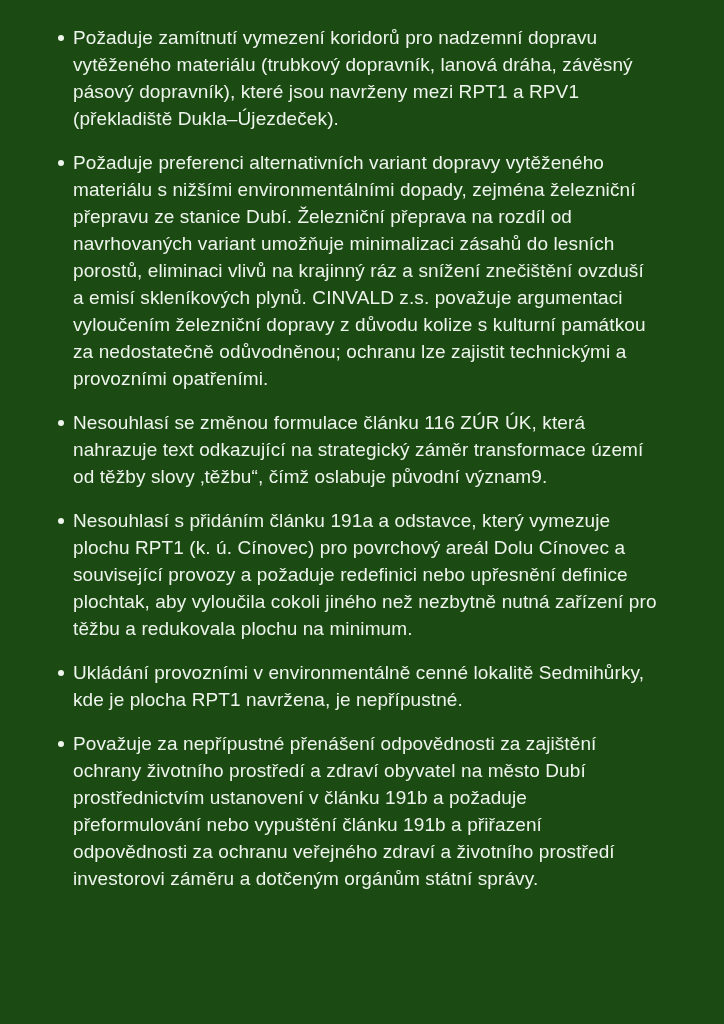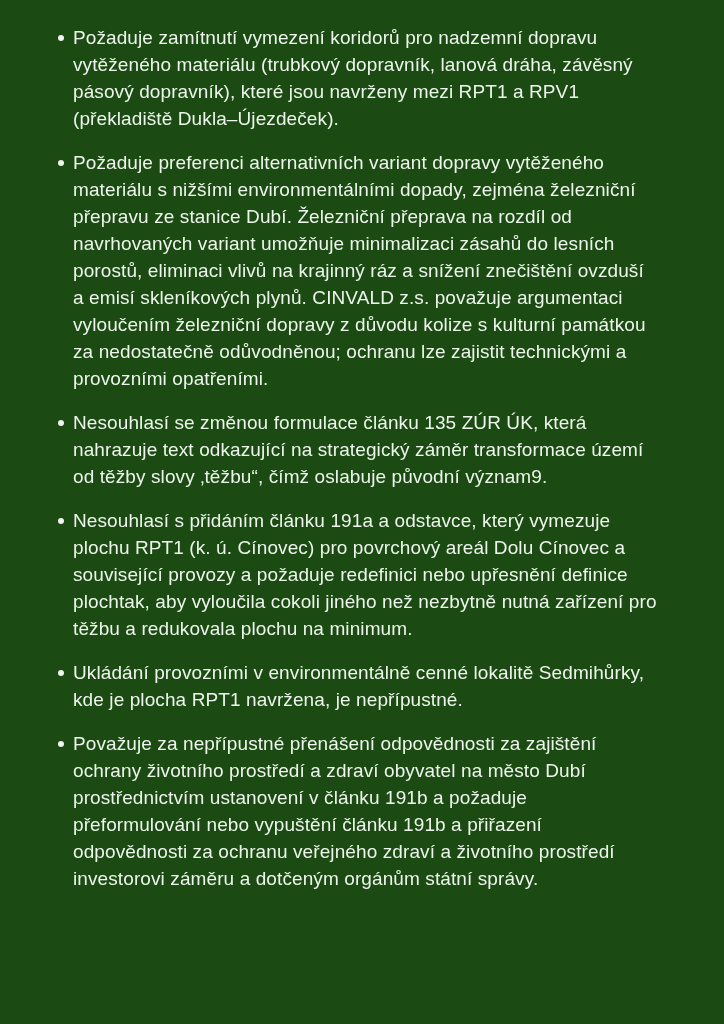--- a/index.html
+++ b/index.html
@@ -49,21 +49,21 @@
   <li>
     <span class="bullet-dot"></span>
     <span class="bullet-text">Požaduje zamítnutí vymezení koridorů pro nadzemní dopravu vytěženého materiálu (trubkový dopravník, lanová dráha, závěsný pásový dopravník), které jsou navrženy mezi RPT1 a RPV1 (překladiště Dukla–Újezdeček).</span>
   </li>
   <li>
     <span class="bullet-dot"></span>
     <span class="bullet-text">Požaduje preferenci alternativních variant dopravy vytěženého materiálu s nižšími environmentálními dopady, zejména železniční přepravu ze stanice Dubí. Železniční přeprava na rozdíl od navrhovaných variant umožňuje minimalizaci zásahů do lesních porostů, eliminaci vlivů na krajinný ráz a snížení znečištění ovzduší a emisí skleníkových plynů. CINVALD z.s. považuje argumentaci vyloučením železniční dopravy z důvodu kolize s kulturní památkou za nedostatečně odůvodněnou; ochranu lze zajistit technickými a provozními opatřeními.</span>
   </li>
   <li>
     <span class="bullet-dot"></span>
-    <span class="bullet-text">Nesouhlasí se změnou formulace článku 135 ZÚR ÚK, která nahrazuje text odkazující na strategický záměr transformace území od těžby slovy ‚těžbu“, čímž oslabuje původní význam9.</span>
+    <span class="bullet-text">Nesouhlasí se změnou formulace článku 116 ZÚR ÚK, která nahrazuje text odkazující na strategický záměr transformace území od těžby slovy ‚těžbu“, čímž oslabuje původní význam9.</span>
   </li>
   <li>
     <span class="bullet-dot"></span>
     <span class="bullet-text">Nesouhlasí s přidáním článku 191a a odstavce, který vymezuje plochu RPT1 (k. ú. Cínovec) pro povrchový areál Dolu Cínovec a související provozy a požaduje redefinici nebo upřesnění definice plochtak, aby vyloučila cokoli jiného než nezbytně nutná zařízení pro těžbu a redukovala plochu na minimum.</span>
   </li>
   <li>
     <span class="bullet-dot"></span>
     <span class="bullet-text">Ukládání provozními v environmentálně cenné lokalitě Sedmihůrky, kde je plocha RPT1 navržena, je nepřípustné.</span>
   </li>
   <li>

